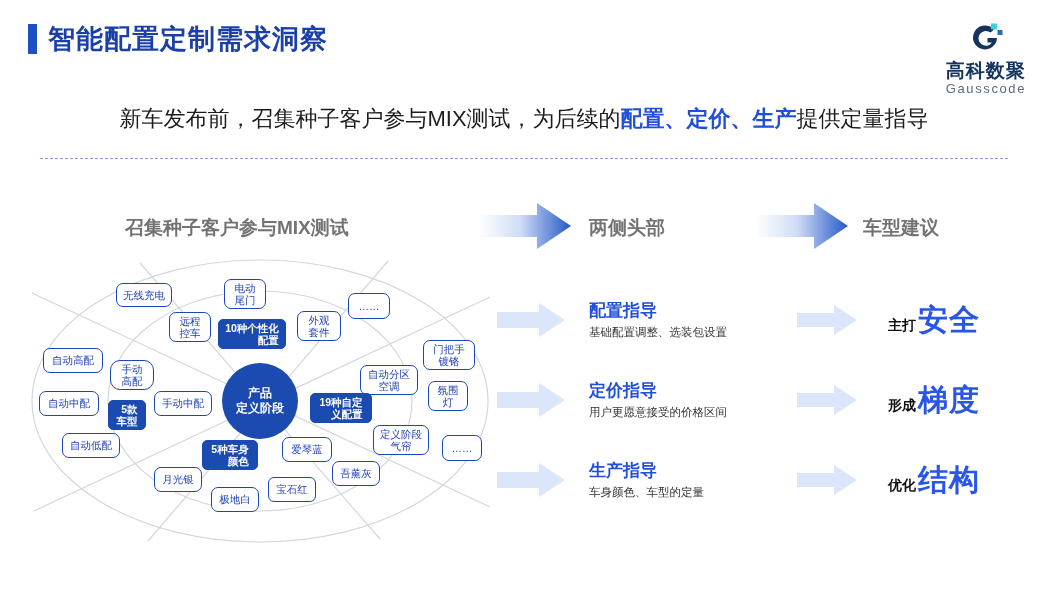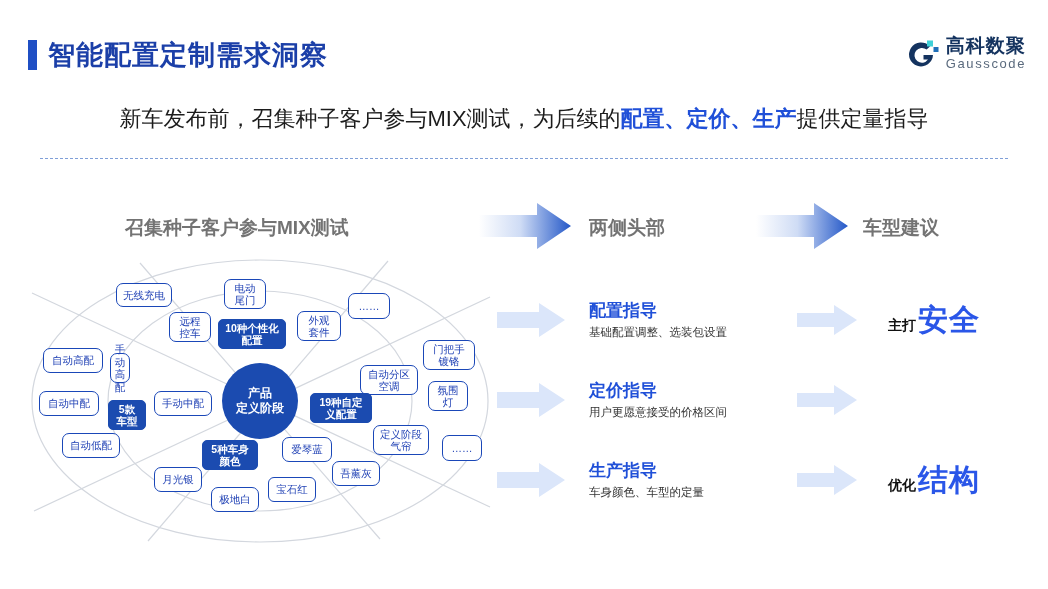--- a/index.html
+++ b/index.html
@@ -6,25 +6,25 @@
   body{
     width:1048px;height:589px;
     background:#ffffff;
     font-family:"Liberation Sans","DejaVu Sans",sans-serif;
     overflow:hidden;position:relative;
     color:#1a1a1a;
   }
   .slide{position:absolute;inset:0;}
 
   
-  .header{position:absolute;left:0;top:16px;width:1048px;height:80px;}
+  .header{position:absolute;left:0;top:0;width:1048px;height:80px;}
   .title-bar{position:absolute;left:28px;top:24px;width:9px;height:30px;background:#1f4fc4;}
   .page-title{position:absolute;left:48px;top:22px;font-size:27px;font-weight:bold;
     color:#1b3fa8;letter-spacing:1px;line-height:34px;white-space:nowrap;}
-  .logo{position:absolute;right:22px;top:20px;display:flex;align-items:center;gap:7px;}
+  .logo{position:absolute;right:22px;top:20px;display:flex;align-items:center;gap:7px;flex-direction:column;}
   .logo-mark{position:relative;width:34px;height:34px;flex:0 0 auto;}
   .logo-text{display:flex;flex-direction:column;justify-content:center;}
   .logo-cn{font-size:19px;font-weight:bold;color:#14335f;line-height:20px;letter-spacing:1px;}
   .logo-en{font-size:13px;color:#5a6a7d;line-height:15px;letter-spacing:1.6px;}
 
   
   .subtitle{position:absolute;left:0;top:103px;width:1048px;text-align:center;
     font-size:22px;line-height:32px;color:#1c1c1c;white-space:nowrap;}
   .subtitle b{color:#2050d8;font-weight:bold;}
   .divider{position:absolute;left:40px;top:158px;width:968px;height:0;
@@ -40,21 +40,21 @@
   .big-arrow{position:absolute;top:203px;width:92px;height:46px;}
 
   
   .mindmap{position:absolute;left:20px;top:255px;width:500px;height:290px;}
   .mm-svg{position:absolute;left:0;top:0;}
   .node{position:absolute;box-sizing:border-box;border:1.6px solid #1a47b8;border-radius:7px;
     background:#ffffff;color:#2142b5;font-size:10.5px;line-height:12.5px;
     display:flex;align-items:center;justify-content:center;text-align:center;
     padding:2px 4px;font-weight:500;}
   .node.filled{background:#1b4bb0;border-color:#1b4bb0;color:#ffffff;font-weight:bold;
-    border-radius:5px;font-size:10.5px;}
+    border-radius:5px;font-size:10.5px;text-align:right;}
   .core{position:absolute;border-radius:50%;background:#1b4bb0;color:#fff;
     display:flex;align-items:center;justify-content:center;text-align:center;
     font-size:12px;font-weight:bold;line-height:15px;}
 
   
   .ana{position:absolute;left:589px;}
   .ana-title{font-size:17px;font-weight:bold;color:#2050d8;line-height:22px;white-space:nowrap;}
   .ana-sub{font-size:11.5px;color:#333;line-height:16px;margin-top:2px;white-space:nowrap;}
   .mid-arrow{position:absolute;left:497px;width:68px;height:34px;}
   .mid-arrow2{position:absolute;left:797px;width:60px;height:30px;}
@@ -169,21 +169,21 @@
           <div>
             <div>门把手</div>
             <div>镀铬</div>
           </div>
         </div>
         <div class="node" style="left: 23px; top: 93px; width: 60px; height: 25px;">
           <div>
             <div>自动高配</div>
           </div>
         </div>
-        <div class="node" style="left: 90px; top: 98px; width: 20px; height: 30px;">
+        <div class="node" style="left: 90px; top: 105px; width: 44px; height: 30px; border-radius: 10px;">
           <div>
             <div>手动</div>
             <div>高配</div>
           </div>
         </div>
         <div class="node" style="left: 340px; top: 110px; width: 58px; height: 30px;">
           <div>
             <div>自动分区</div>
             <div>空调</div>
           </div>
@@ -302,18 +302,22 @@
     <path d="M0 8 H37 V0 L60 15 L37 30 V22 H0 Z" fill="#dbe6fa"></path>
   </svg>
   <svg class="mid-arrow2" style="top:465px" viewBox="0 0 60 30" preserveAspectRatio="none">
     <path d="M0 8 H37 V0 L60 15 L37 30 V22 H0 Z" fill="#dbe6fa"></path>
   </svg>
 
   <div class="res" style="top:300px">
     <span class="res-pre">主打</span>
     <span class="res-key">安全</span>
   </div>
+  <div class="res" style="top:380px">
+    <span class="res-pre">形成</span>
+    <span class="res-key">梯度</span>
+  </div>
   <div class="res" style="top:460px">
     <span class="res-pre">优化</span>
     <span class="res-key">结构</span>
   </div>
 
 </div>
 
 </body></html>

